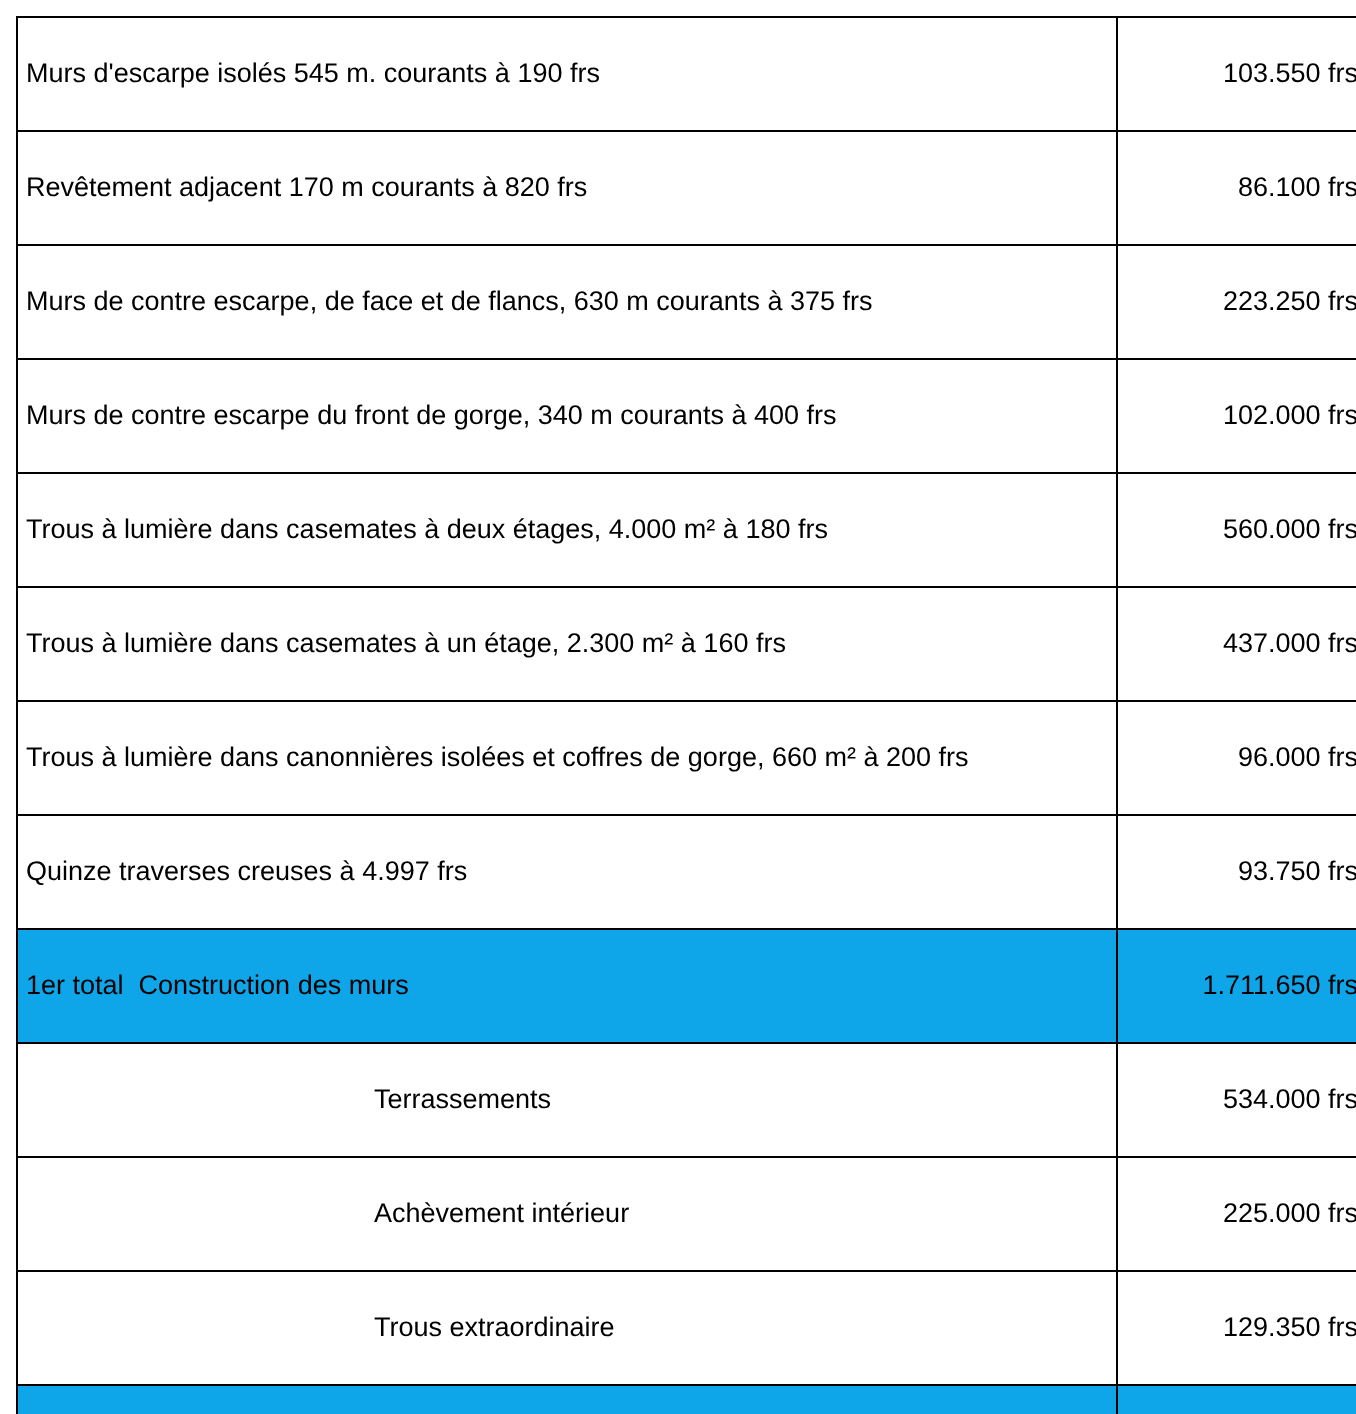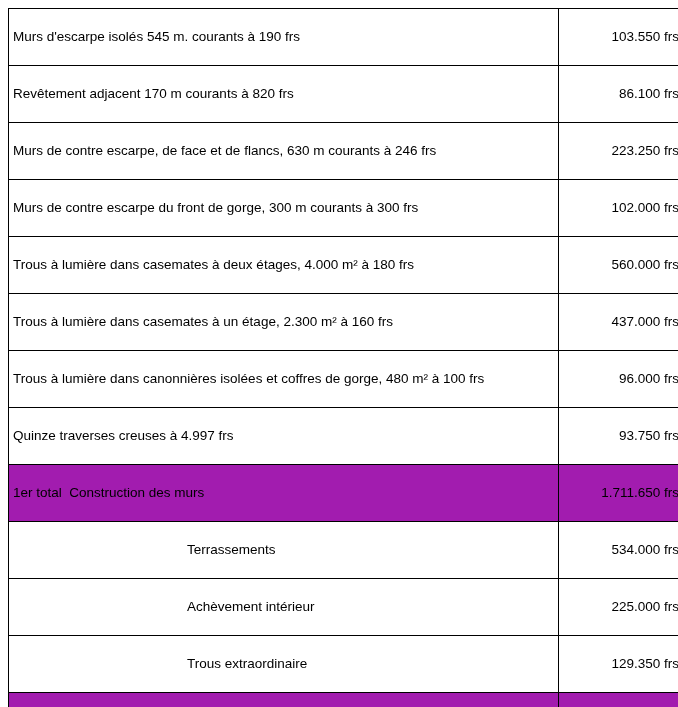--- a/index.html
+++ b/index.html
@@ -40,58 +40,58 @@
     text-align: left;
     white-space: pre-wrap;
   }
   td.amount-cell {
     width: 118px;
     padding: 2px 3px 2px 2px;
     text-align: right;
     white-space: nowrap;
   }
   tr.total-row td {
-    background: #a21caf;
+    background: #0ea5e9;
   }
   td.label-cell.indent {
     padding-left: 178px;
   }
 </style>
 </head>
 <body>
 
 <div class="sheet">
   <table class="cost-table">
     <tbody>
       <tr>
         <td class="label-cell">Murs d'escarpe isolés 545 m. courants à 190 frs</td>
         <td class="amount-cell">103.550 frs</td>
       </tr>
       <tr>
         <td class="label-cell">Revêtement adjacent 170 m courants à 820 frs</td>
         <td class="amount-cell">86.100 frs</td>
       </tr>
       <tr>
-        <td class="label-cell">Murs de contre escarpe, de face et de flancs, 630 m courants à 246 frs</td>
+        <td class="label-cell">Murs de contre escarpe, de face et de flancs, 630 m courants à 375 frs</td>
         <td class="amount-cell">223.250 frs</td>
       </tr>
       <tr>
-        <td class="label-cell">Murs de contre escarpe du front de gorge, 300 m courants à 300 frs</td>
+        <td class="label-cell">Murs de contre escarpe du front de gorge, 340 m courants à 400 frs</td>
         <td class="amount-cell">102.000 frs</td>
       </tr>
       <tr>
         <td class="label-cell">Trous à lumière dans casemates à deux étages, 4.000 m² à 180 frs</td>
         <td class="amount-cell">560.000 frs</td>
       </tr>
       <tr>
         <td class="label-cell">Trous à lumière dans casemates à un étage, 2.300 m² à 160 frs</td>
         <td class="amount-cell">437.000 frs</td>
       </tr>
       <tr>
-        <td class="label-cell">Trous à lumière dans canonnières isolées et coffres de gorge, 480 m² à 100 frs</td>
+        <td class="label-cell">Trous à lumière dans canonnières isolées et coffres de gorge, 660 m² à 200 frs</td>
         <td class="amount-cell">96.000 frs</td>
       </tr>
       <tr>
         <td class="label-cell">Quinze traverses creuses à 4.997 frs</td>
         <td class="amount-cell">93.750 frs</td>
       </tr>
       <tr class="total-row">
         <td class="label-cell">1er total  Construction des murs</td>
         <td class="amount-cell">1.711.650 frs</td>
       </tr>

